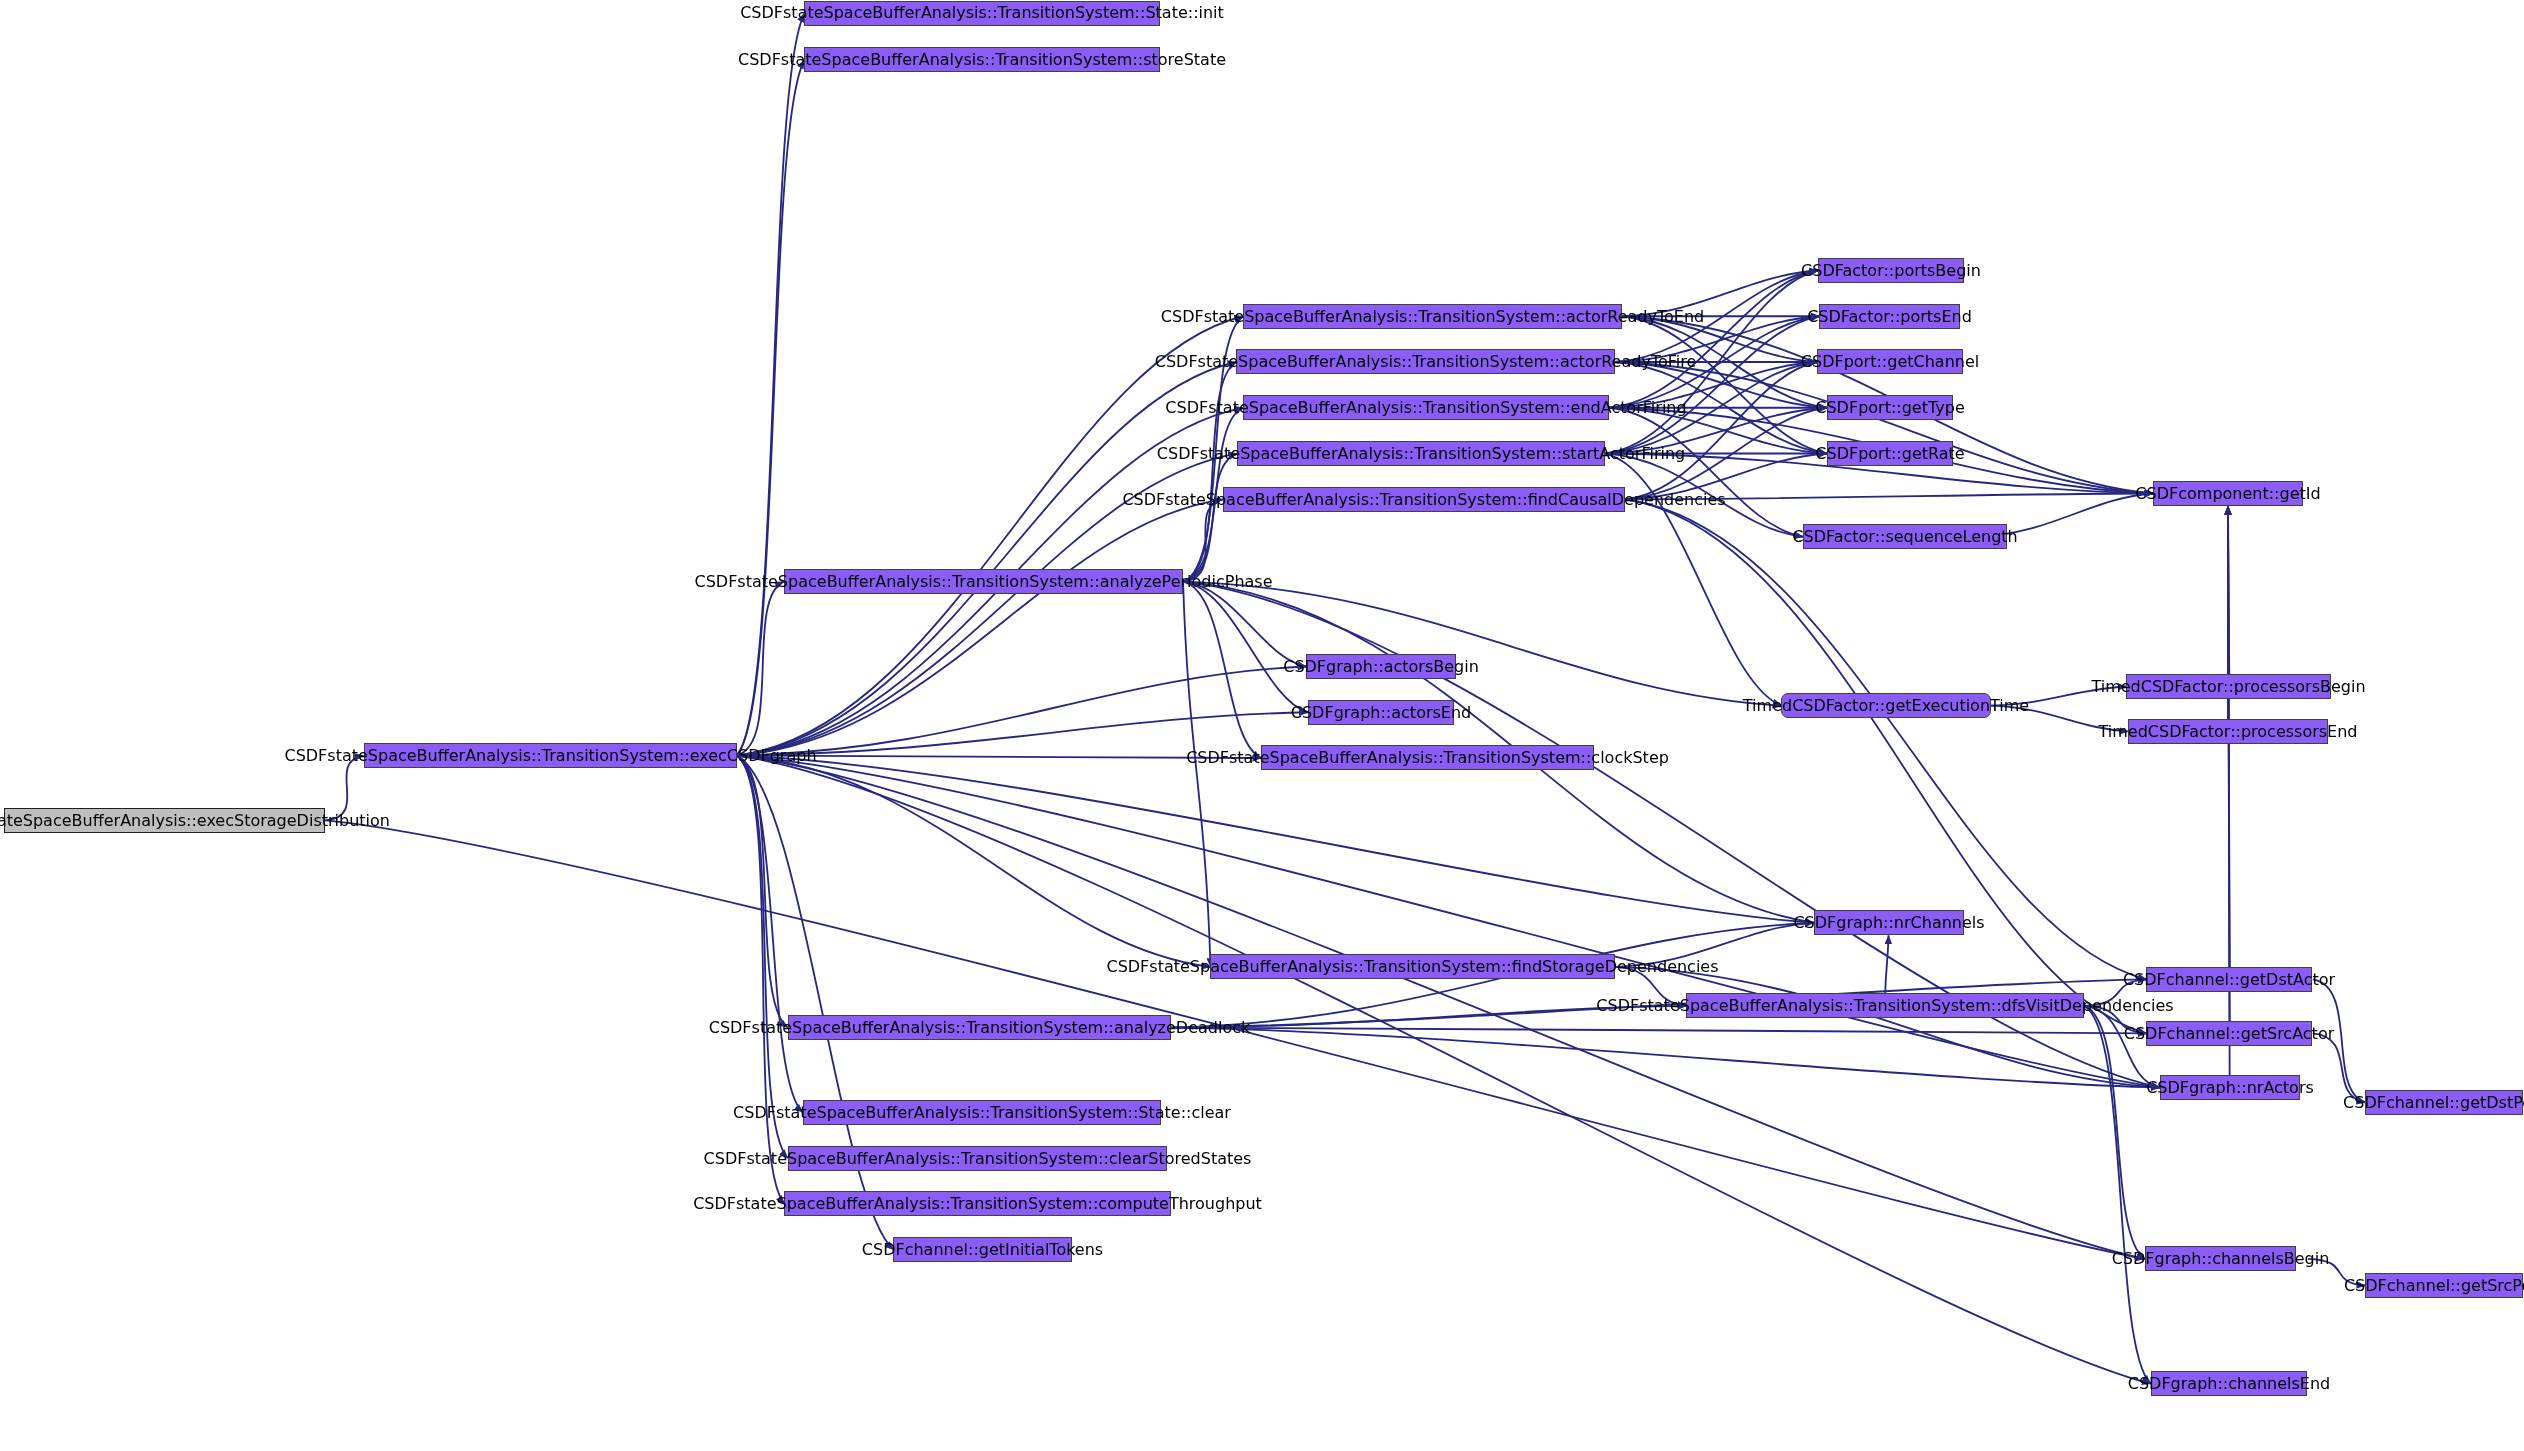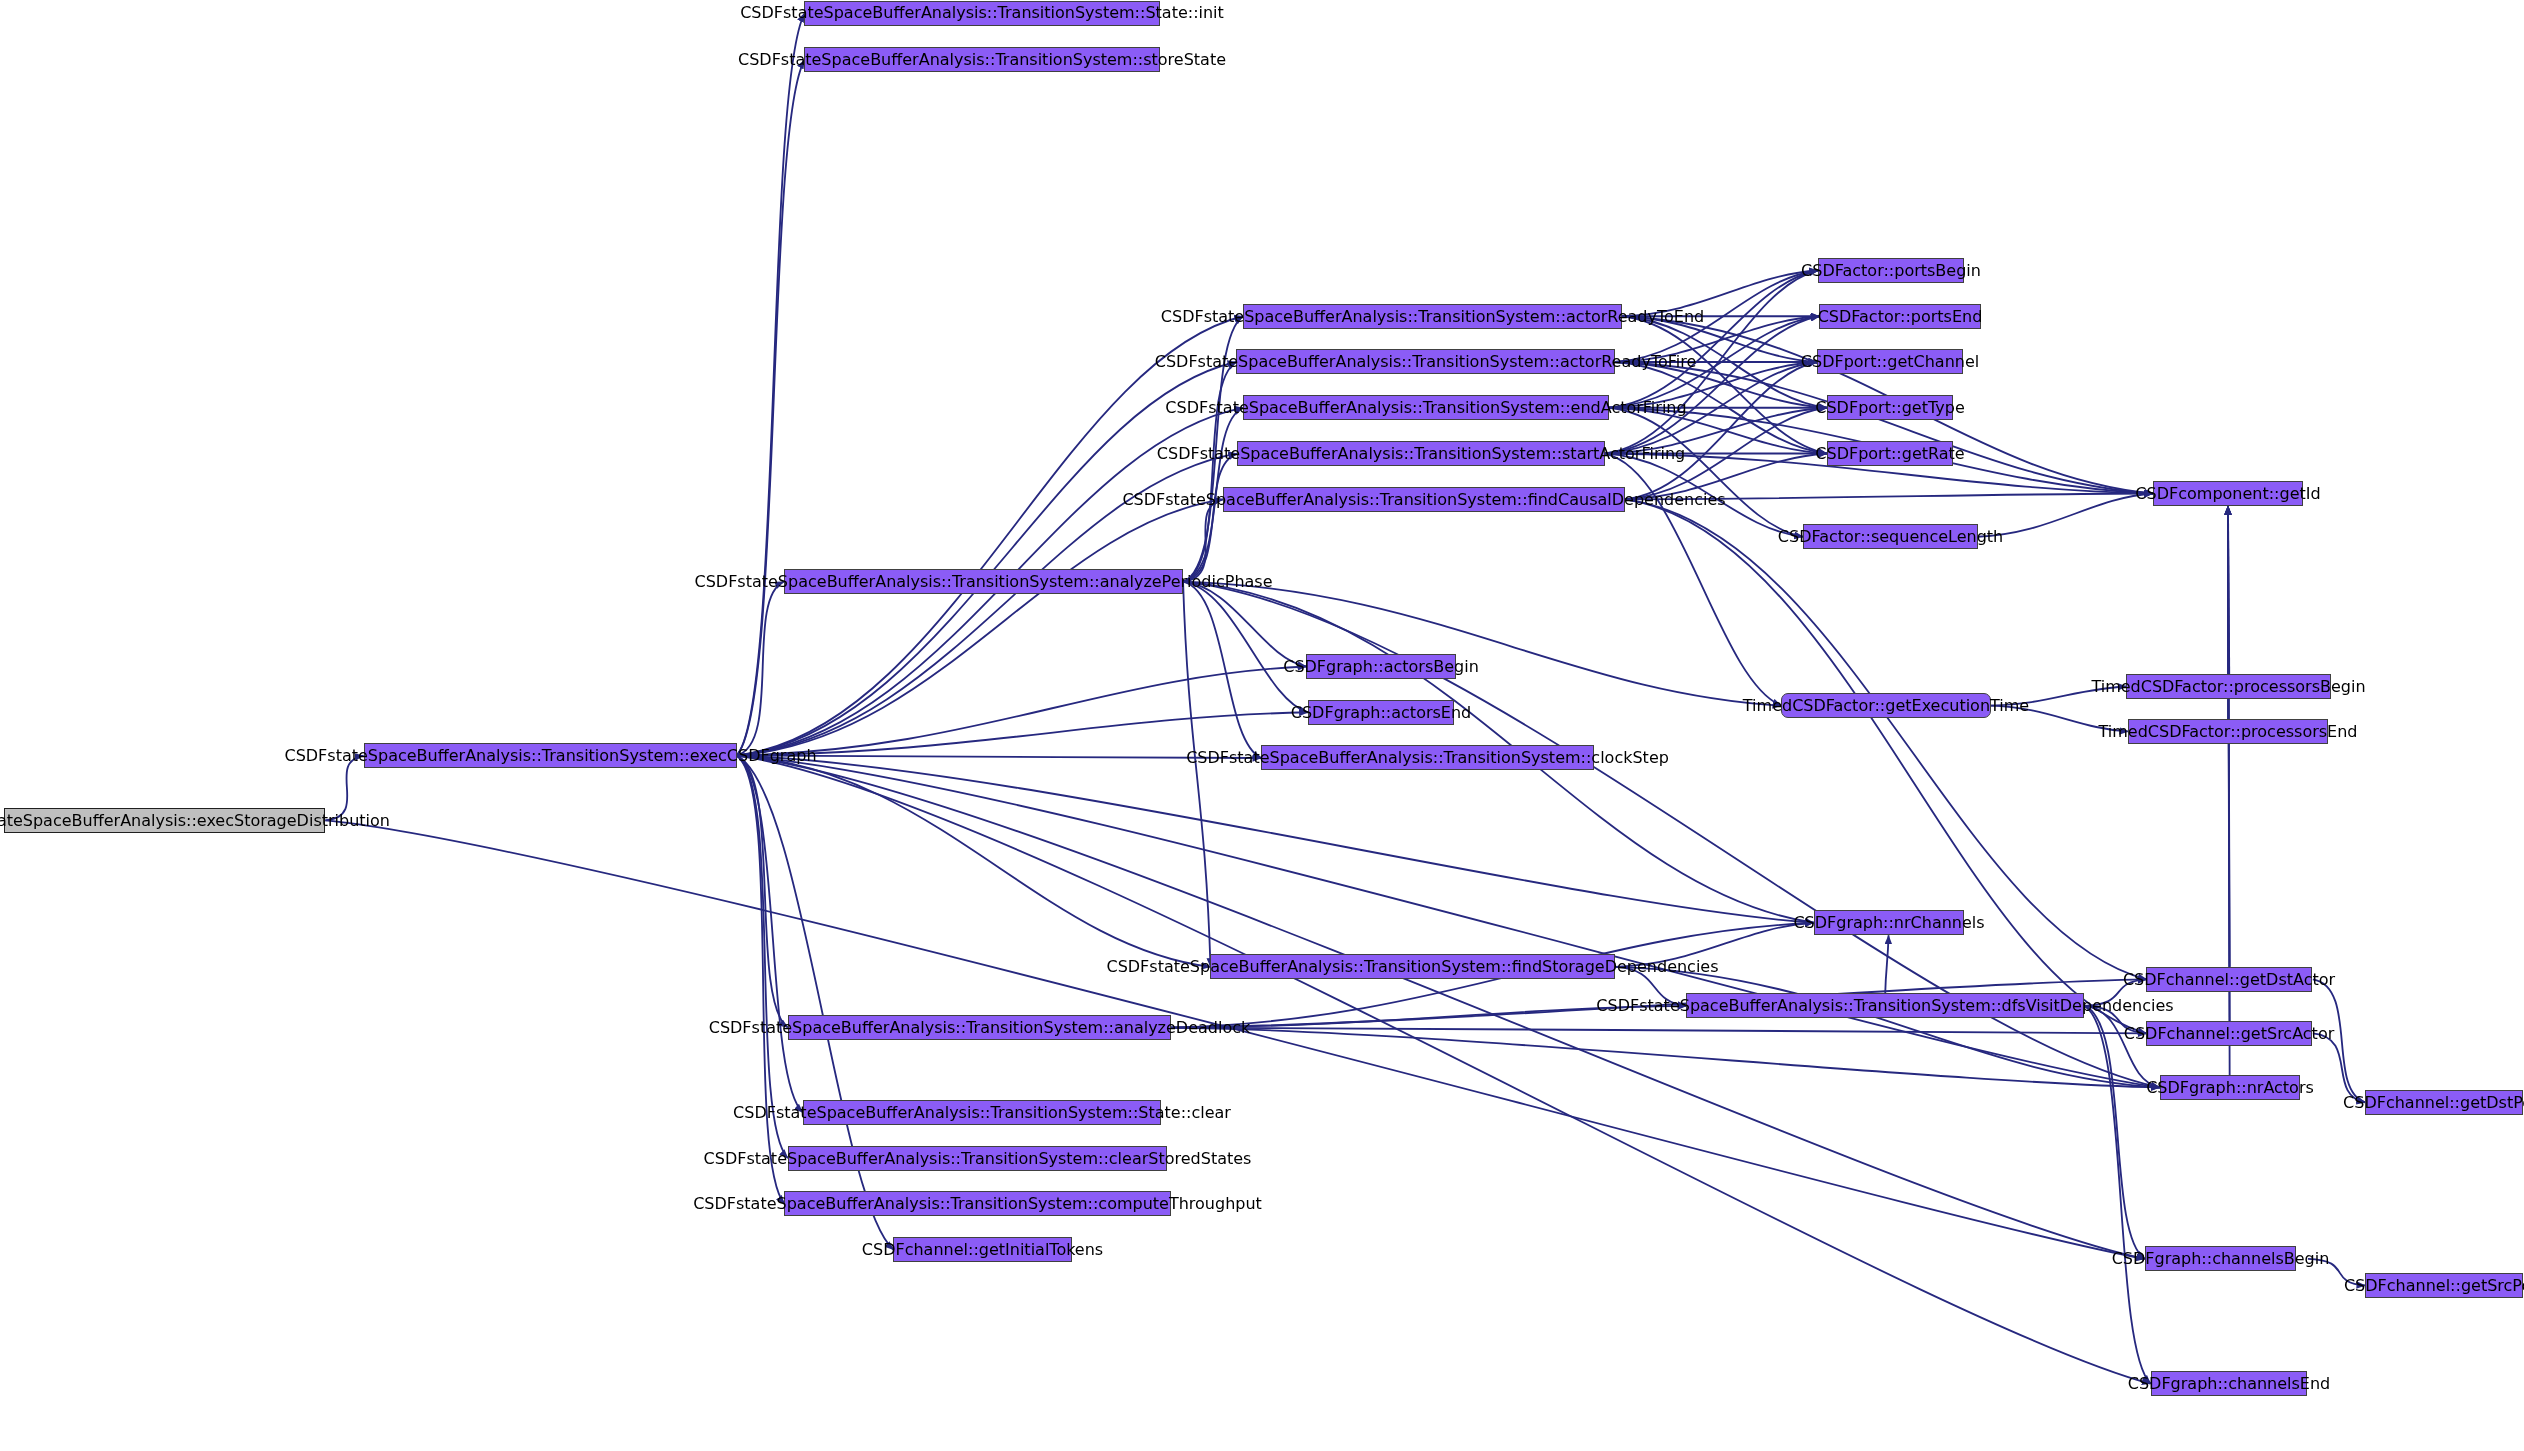--- a/index.html
+++ b/index.html
@@ -133,25 +133,25 @@
     <div class="node" style="left: 1308px; top: 700px; width: 146px;">CSDFgraph::actorsEnd</div>
     <div class="node" style="left: 1261px; top: 745px; width: 333px;">CSDFstateSpaceBufferAnalysis::TransitionSystem::clockStep</div>
     <div class="node" style="left: 1210px; top: 954px; width: 405px;">CSDFstateSpaceBufferAnalysis::TransitionSystem::findStorageDependencies</div>
     <div class="node" style="left: 788px; top: 1015px; width: 383px;">CSDFstateSpaceBufferAnalysis::TransitionSystem::analyzeDeadlock</div>
     <div class="node" style="left: 803px; top: 1100px; width: 358px;">CSDFstateSpaceBufferAnalysis::TransitionSystem::State::clear</div>
     <div class="node" style="left: 788px; top: 1146px; width: 379px;">CSDFstateSpaceBufferAnalysis::TransitionSystem::clearStoredStates</div>
     <div class="node" style="left: 784px; top: 1191px; width: 387px;">CSDFstateSpaceBufferAnalysis::TransitionSystem::computeThroughput</div>
     <div class="node" style="left: 893px; top: 1237px; width: 179px;">CSDFchannel::getInitialTokens</div>
     <div class="node" style="left: 1686px; top: 993px; width: 398px; text-align: center;">CSDFstateSpaceBufferAnalysis::TransitionSystem::dfsVisitDependencies</div>
     <div class="node" style="left: 1818px; top: 258px; width: 146px;">CSDFactor::portsBegin</div>
-    <div class="node" style="left: 1819px; top: 304px; width: 162px;">CSDFactor::portsEnd</div>
+    <div class="node" style="left: 1819px; top: 304px; width: 141px;">CSDFactor::portsEnd</div>
     <div class="node" style="left: 1817px; top: 349px; width: 146px;">CSDFport::getChannel</div>
     <div class="node" style="left: 1827px; top: 395px; width: 126px;">CSDFport::getType</div>
     <div class="node" style="left: 1827px; top: 441px; width: 126px;">CSDFport::getRate</div>
-    <div class="node" style="left: 1803px; top: 524px; width: 175px;">CSDFactor::sequenceLength</div>
+    <div class="node" style="left: 1803px; top: 524px; width: 204px;">CSDFactor::sequenceLength</div>
     <div class="node" style="left: 1781px; top: 693px; width: 210px; border-radius: 7px;">TimedCSDFactor::getExecutionTime</div>
     <div class="node" style="left: 1814px; top: 910px; width: 150px;">CSDFgraph::nrChannels</div>
     <div class="node" style="left: 2153px; top: 481px; width: 150px;">CSDFcomponent::getId</div>
     <div class="node" style="left: 2126px; top: 674px; width: 205px;">TimedCSDFactor::processorsBegin</div>
     <div class="node" style="left: 2128px; top: 719px; width: 200px;">TimedCSDFactor::processorsEnd</div>
     <div class="node" style="left: 2146px; top: 967px; width: 166px; text-align: center;">CSDFchannel::getDstActor</div>
     <div class="node" style="left: 2146px; top: 1021px; width: 166px;">CSDFchannel::getSrcActor</div>
     <div class="node" style="left: 2160px; top: 1075px; width: 140px;">CSDFgraph::nrActors</div>
     <div class="node" style="left: 2365px; top: 1090px; width: 158px;">CSDFchannel::getDstPort</div>
     <div class="node" style="left: 2145px; top: 1246px; width: 151px;">CSDFgraph::channelsBegin</div>

